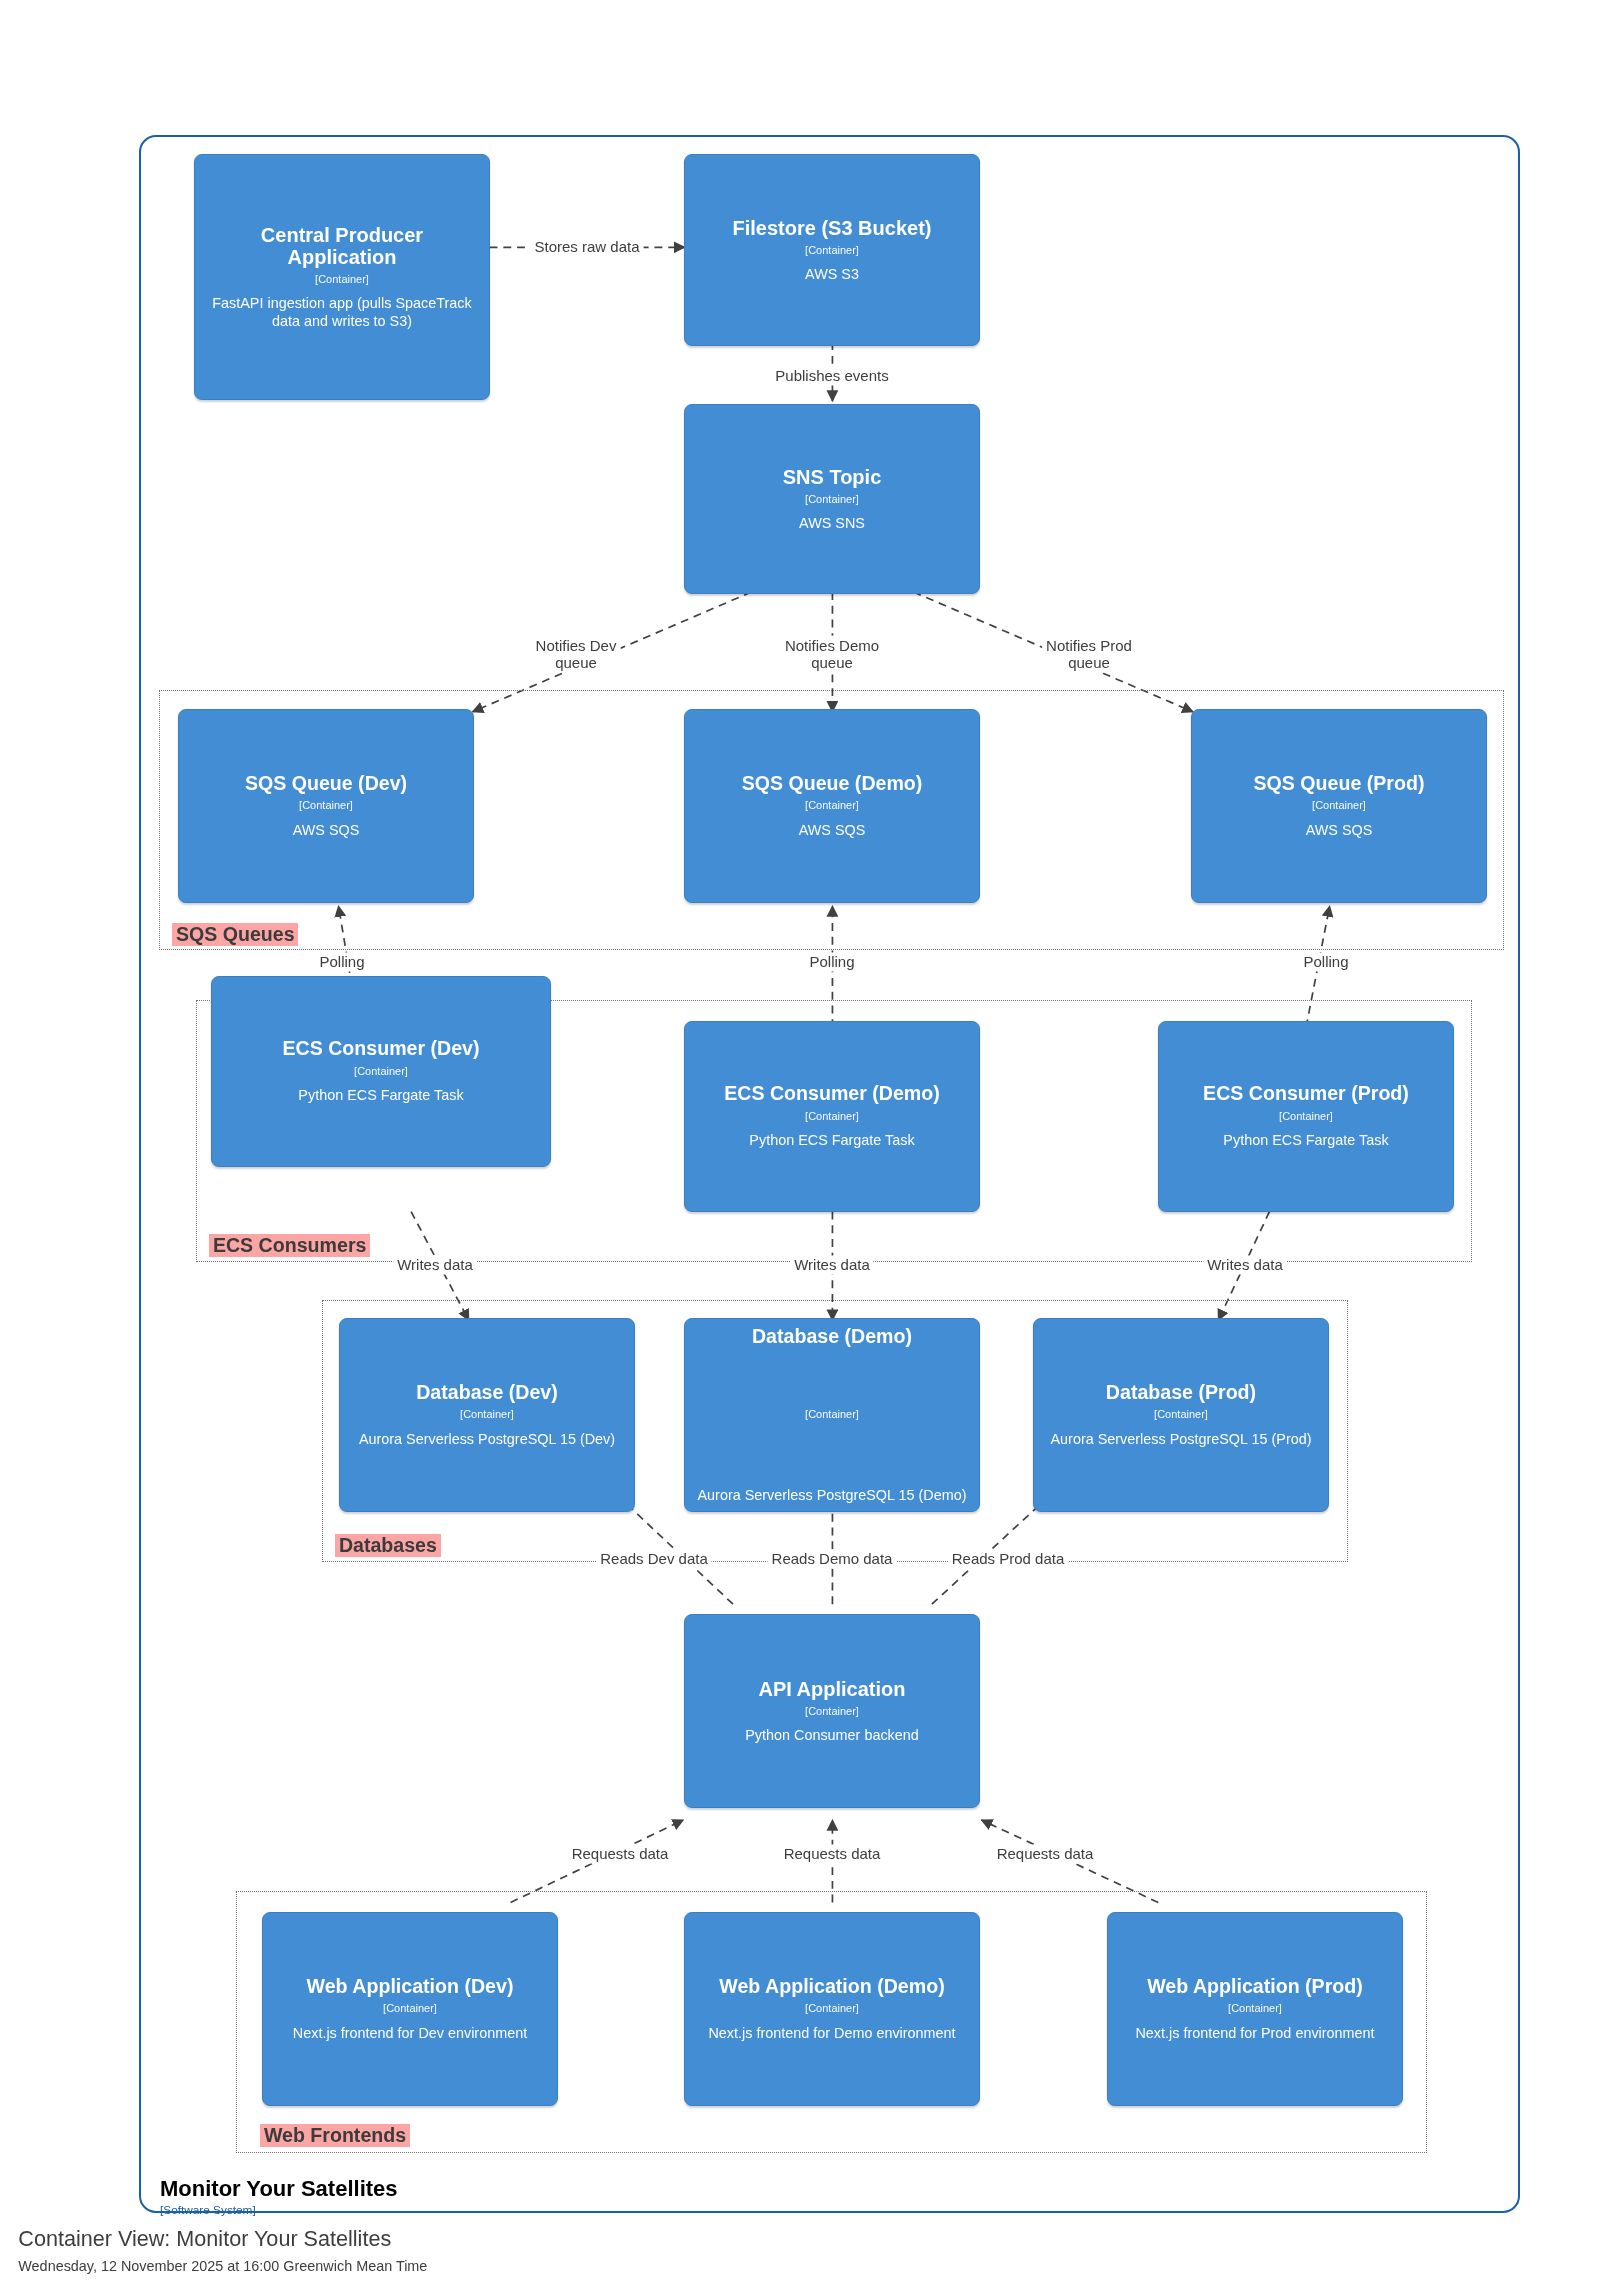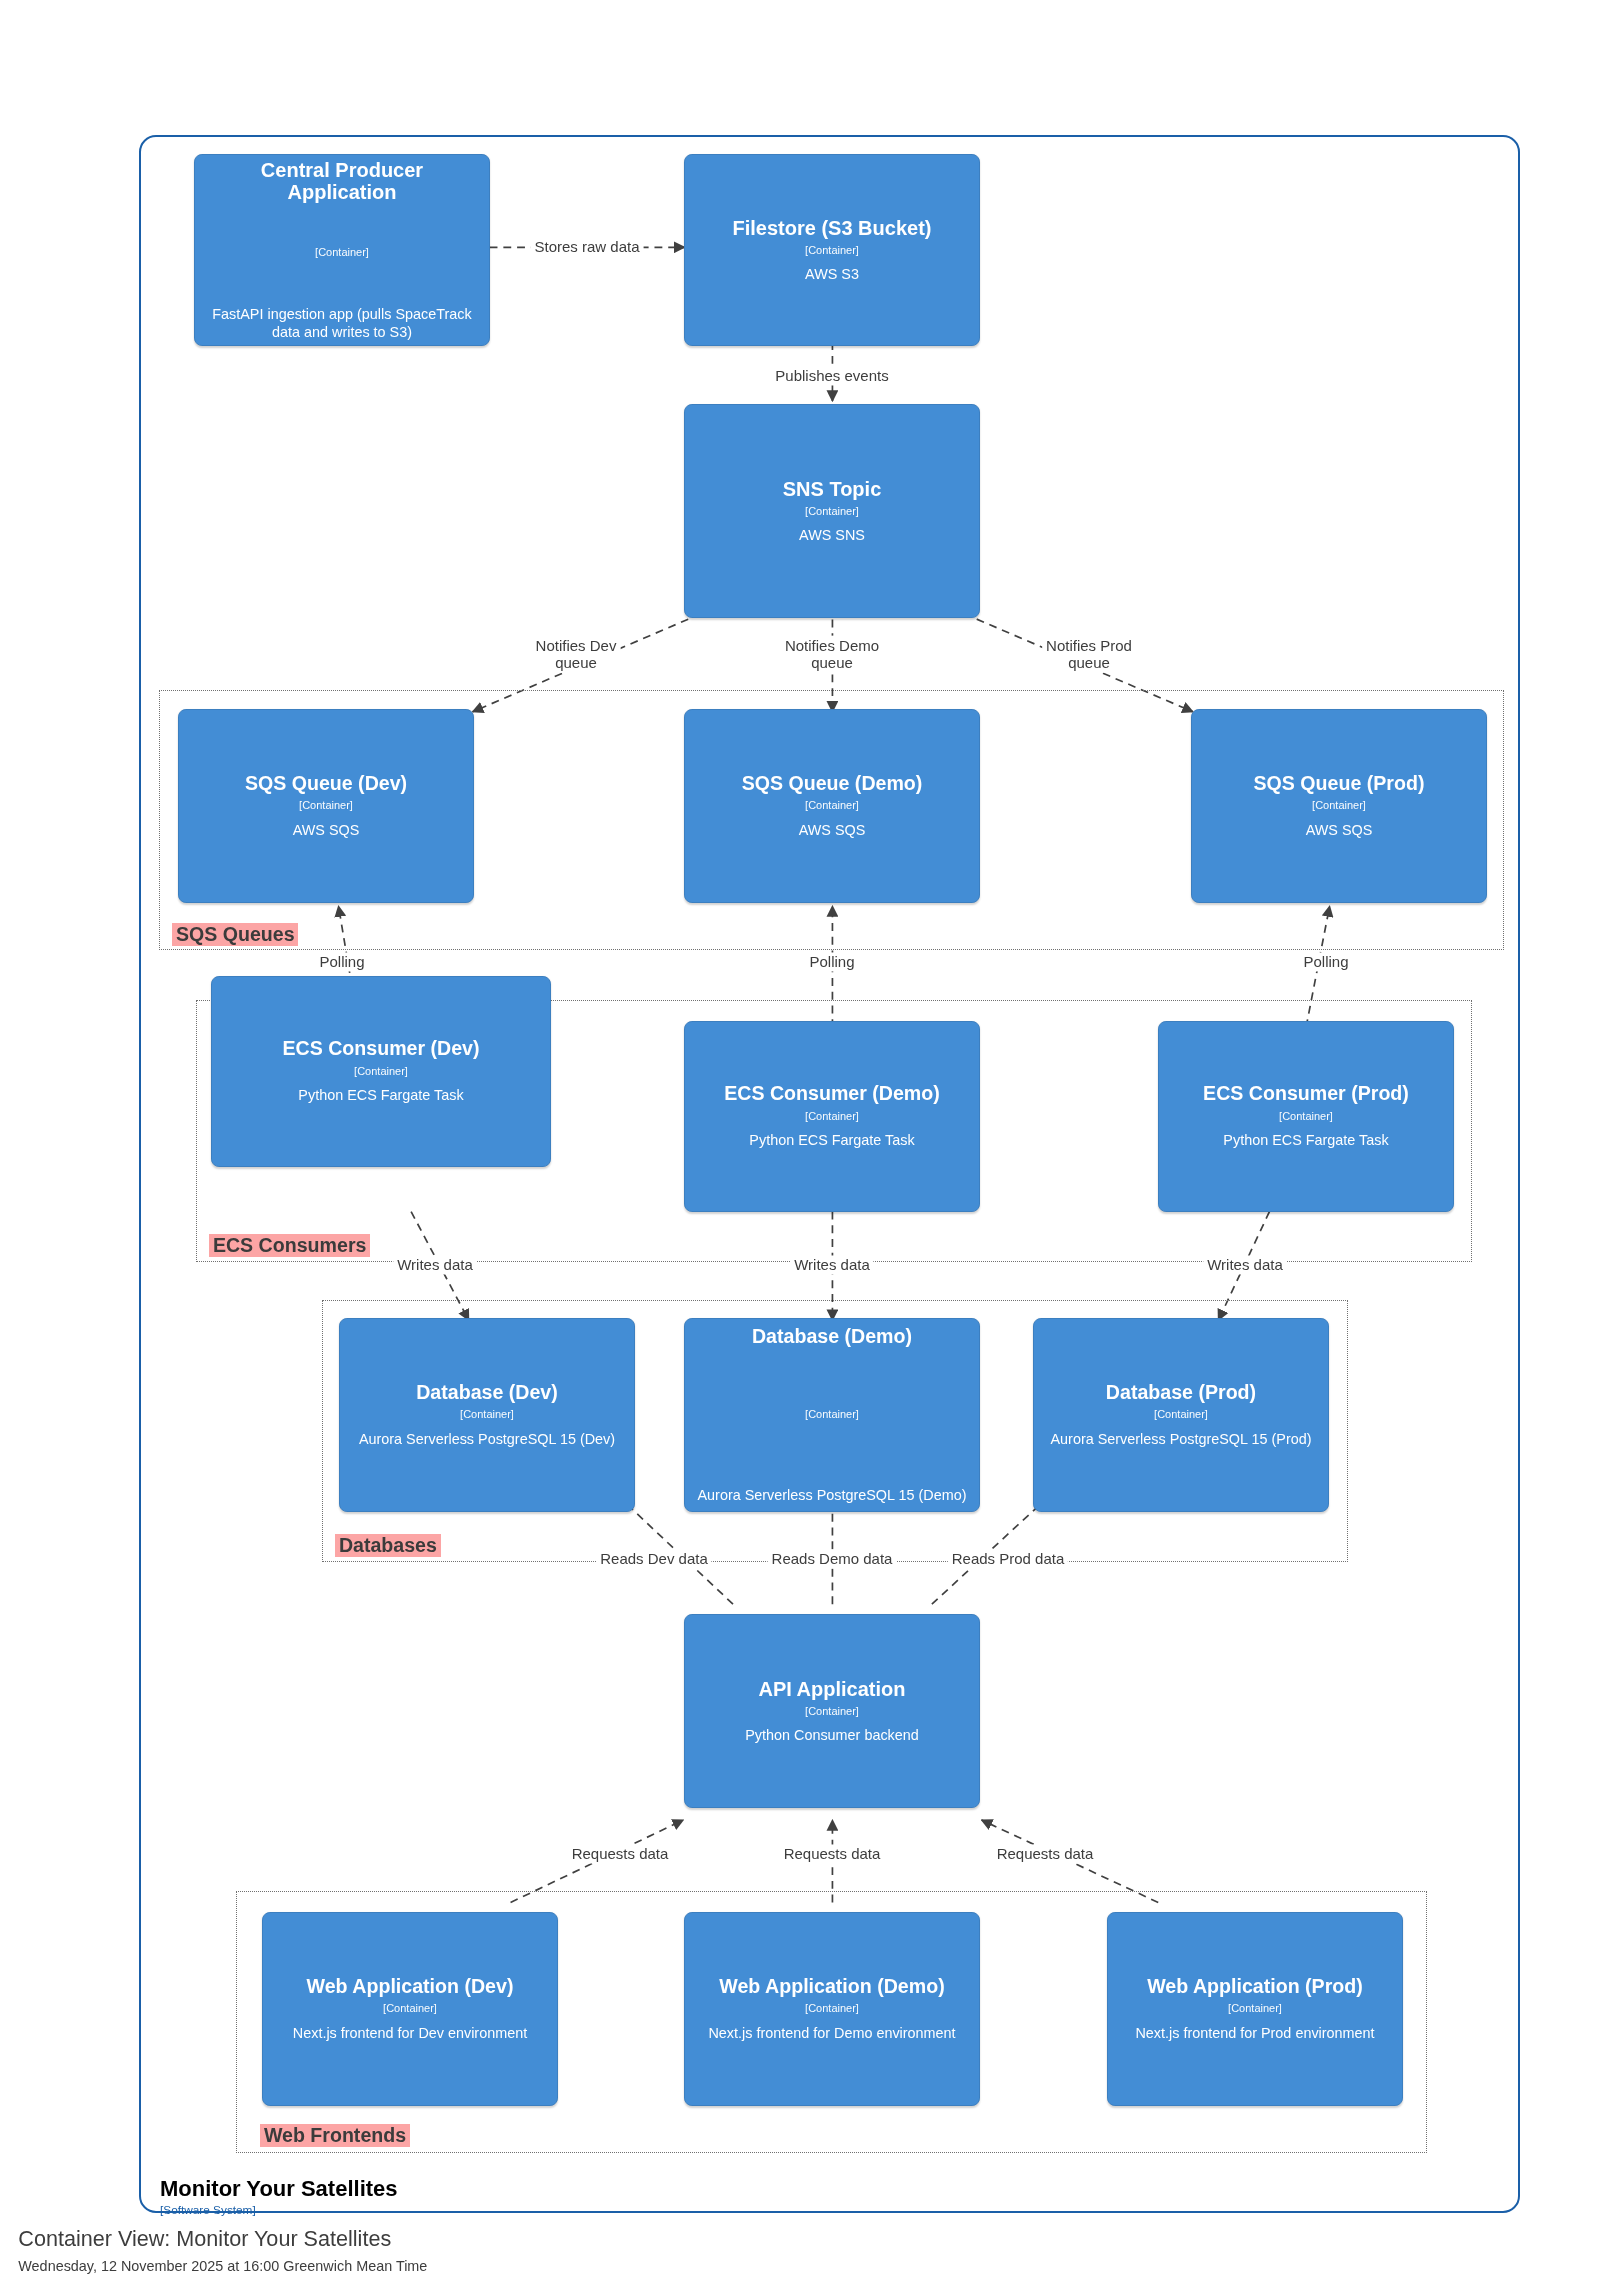--- a/index.html
+++ b/index.html
@@ -109,33 +109,33 @@
 
   <div class="group" style="left:196px;top:1000px;width:1276px;height:262px;"></div>
   <div class="group-label" style="left:209px;top:1234px;">ECS Consumers</div>
 
   <div class="group" style="left:322px;top:1300px;width:1026px;height:262px;"></div>
   <div class="group-label" style="left:335px;top:1534px;">Databases</div>
 
   <div class="group" style="left:236px;top:1891px;width:1191px;height:262px;"></div>
   <div class="group-label" style="left:260px;top:2124px;">Web Frontends</div>
 
-  <div class="box md" style="left:194px;top:154px;width:296px;height:192px;gap:38px;">
+  <div class="box md" style="left:194px;top:154px;width:296px;height:246px;">
     <div class="name">Central Producer Application</div>
     <div class="type">[Container]</div>
     <div class="desc">FastAPI ingestion app (pulls SpaceTrack data and writes to S3)</div>
   </div>
 
   <div class="box md" style="left:684px;top:154px;width:296px;height:192px;">
     <div class="name">Filestore (S3 Bucket)</div>
     <div class="type">[Container]</div>
     <div class="desc">AWS S3</div>
   </div>
 
-  <div class="box md" style="left:684px;top:404px;width:296px;height:214px;">
+  <div class="box md" style="left:684px;top:404px;width:296px;height:190px;">
     <div class="name">SNS Topic</div>
     <div class="type">[Container]</div>
     <div class="desc">AWS SNS</div>
   </div>
 
   <div class="box sm" style="left:178px;top:709px;width:296px;height:194px;">
     <div class="name">SQS Queue (Dev)</div>
     <div class="type">[Container]</div>
     <div class="desc">AWS SQS</div>
   </div>

